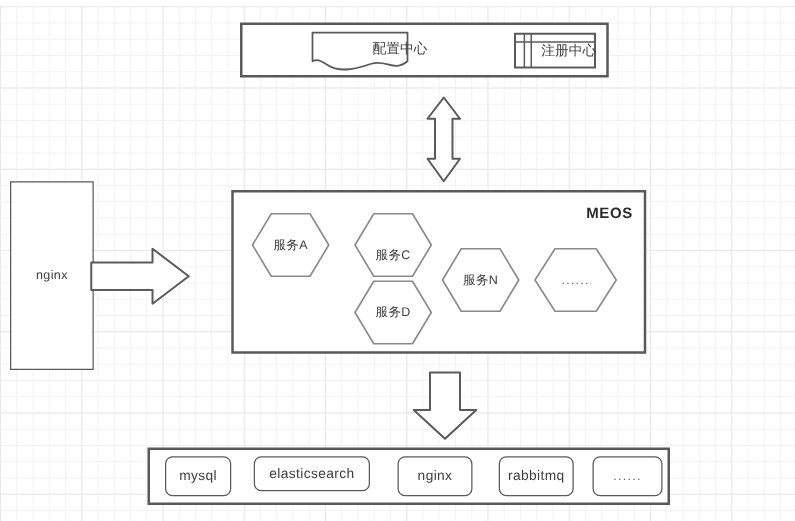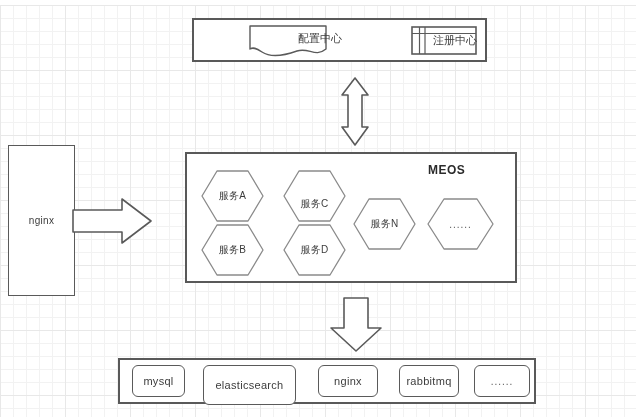--- a/index.html
+++ b/index.html
@@ -124,35 +124,29 @@
     </svg>
     <div class="doc-label" style="left:14px; top:7px; width:52px; text-align:right;">注册中心</div>
   </div>
 
   <div class="box-thin" style="left:8px; top:145px; width:67px; height:151px;">
     <div class="label-center" style="font-size:10px;">nginx</div>
   </div>
 
   <div class="box" style="left:185px; top:152px; width:332px; height:131px;"></div>
 
-  <div class="meos-title" style="left:428px; top:163px;">MEOS</div>
+  <div class="meos-title" style="left:469px; top:163px;">MEOS</div>
 
   <div class="hex-wrap" style="left:201px; top:170px; width:63px; height:52px;">
     <svg width="63" height="52" viewBox="0 0 63 52">
       <polygon points="16,1 47,1 62,26 47,51 16,51 1,26" fill="#ffffff" stroke="#8a8a8a" stroke-width="1.3" stroke-linejoin="round"></polygon>
     </svg>
     <div class="label-center hex-label">服务A</div>
   </div>
 
-  <div class="hex-wrap" style="left:201px; top:224px; width:63px; height:52px;">
-    <svg width="63" height="52" viewBox="0 0 63 52">
-      <polygon points="16,1 47,1 62,26 47,51 16,51 1,26" fill="#ffffff" stroke="#8a8a8a" stroke-width="1.3" stroke-linejoin="round"></polygon>
-    </svg>
-    <div class="label-center hex-label">服务B</div>
-  </div>
 
   <div class="hex-wrap" style="left:283px; top:170px; width:63px; height:68px;">
     <svg width="63" height="52" viewBox="0 0 63 52">
       <polygon points="16,1 47,1 62,26 47,51 16,51 1,26" fill="#ffffff" stroke="#8a8a8a" stroke-width="1.3" stroke-linejoin="round"></polygon>
     </svg>
     <div class="label-center hex-label">服务C</div>
   </div>
 
   <div class="hex-wrap" style="left:353px; top:198px; width:63px; height:52px;">
     <svg width="63" height="52" viewBox="0 0 63 52">
@@ -174,21 +168,21 @@
     </svg>
     <div class="label-center hex-label dots">......</div>
   </div>
 
   <div class="box" style="left:118px; top:358px; width:418px; height:46px;"></div>
 
   <div class="box-thin rounded" style="left:132px; top:365px; width:53px; height:32px;">
     <div class="label-center">mysql</div>
   </div>
 
-  <div class="box-thin rounded" style="left:203px; top:365px; width:93px; height:40px;text-decoration:underline;">
+  <div class="box-thin rounded" style="left:203px; top:365px; width:93px; height:28px;text-decoration:underline;">
     <div class="label-center">elasticsearch</div>
   </div>
 
   <div class="box-thin rounded" style="left:318px; top:365px; width:60px; height:32px;">
     <div class="label-center">nginx</div>
   </div>
 
   <div class="box-thin rounded" style="left:399px; top:365px; width:60px; height:32px;">
     <div class="label-center">rabbitmq</div>
   </div>

